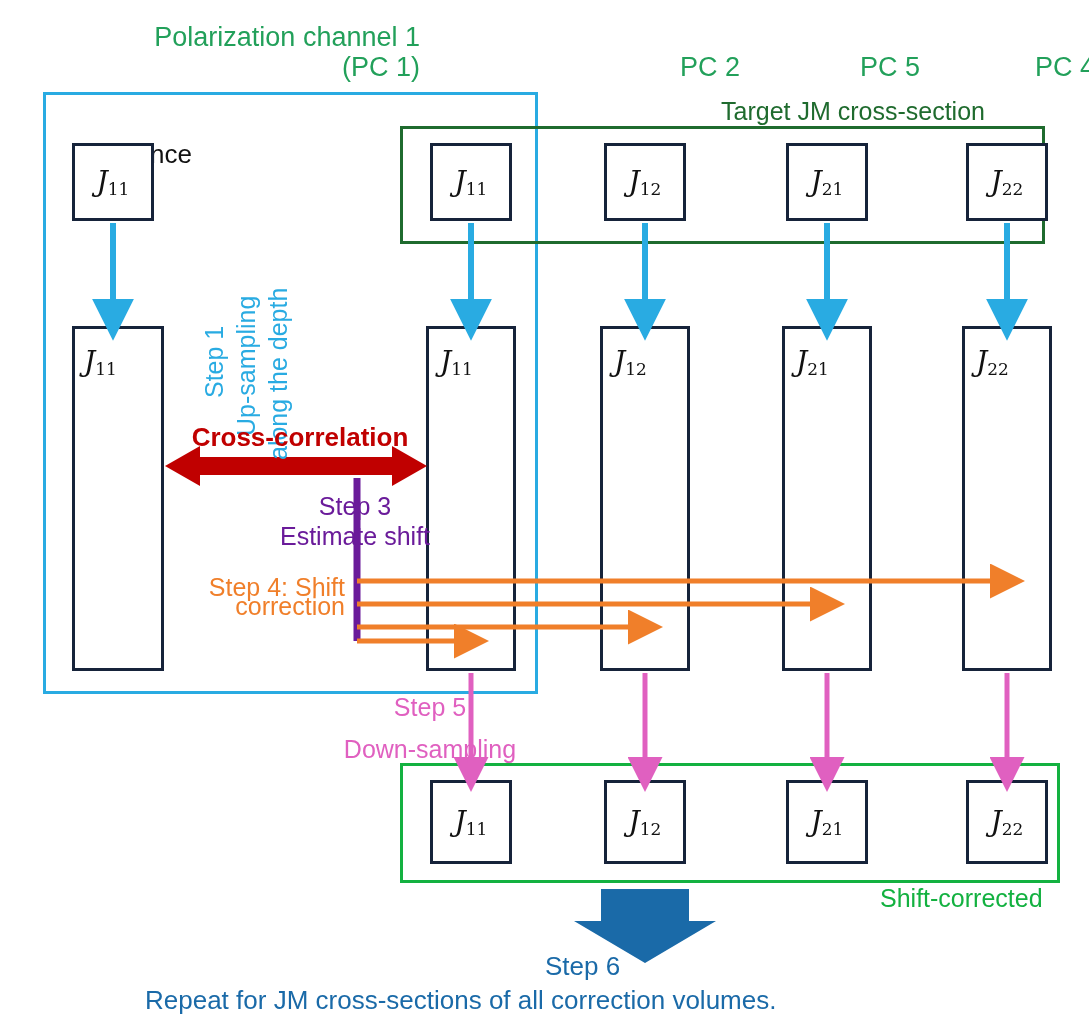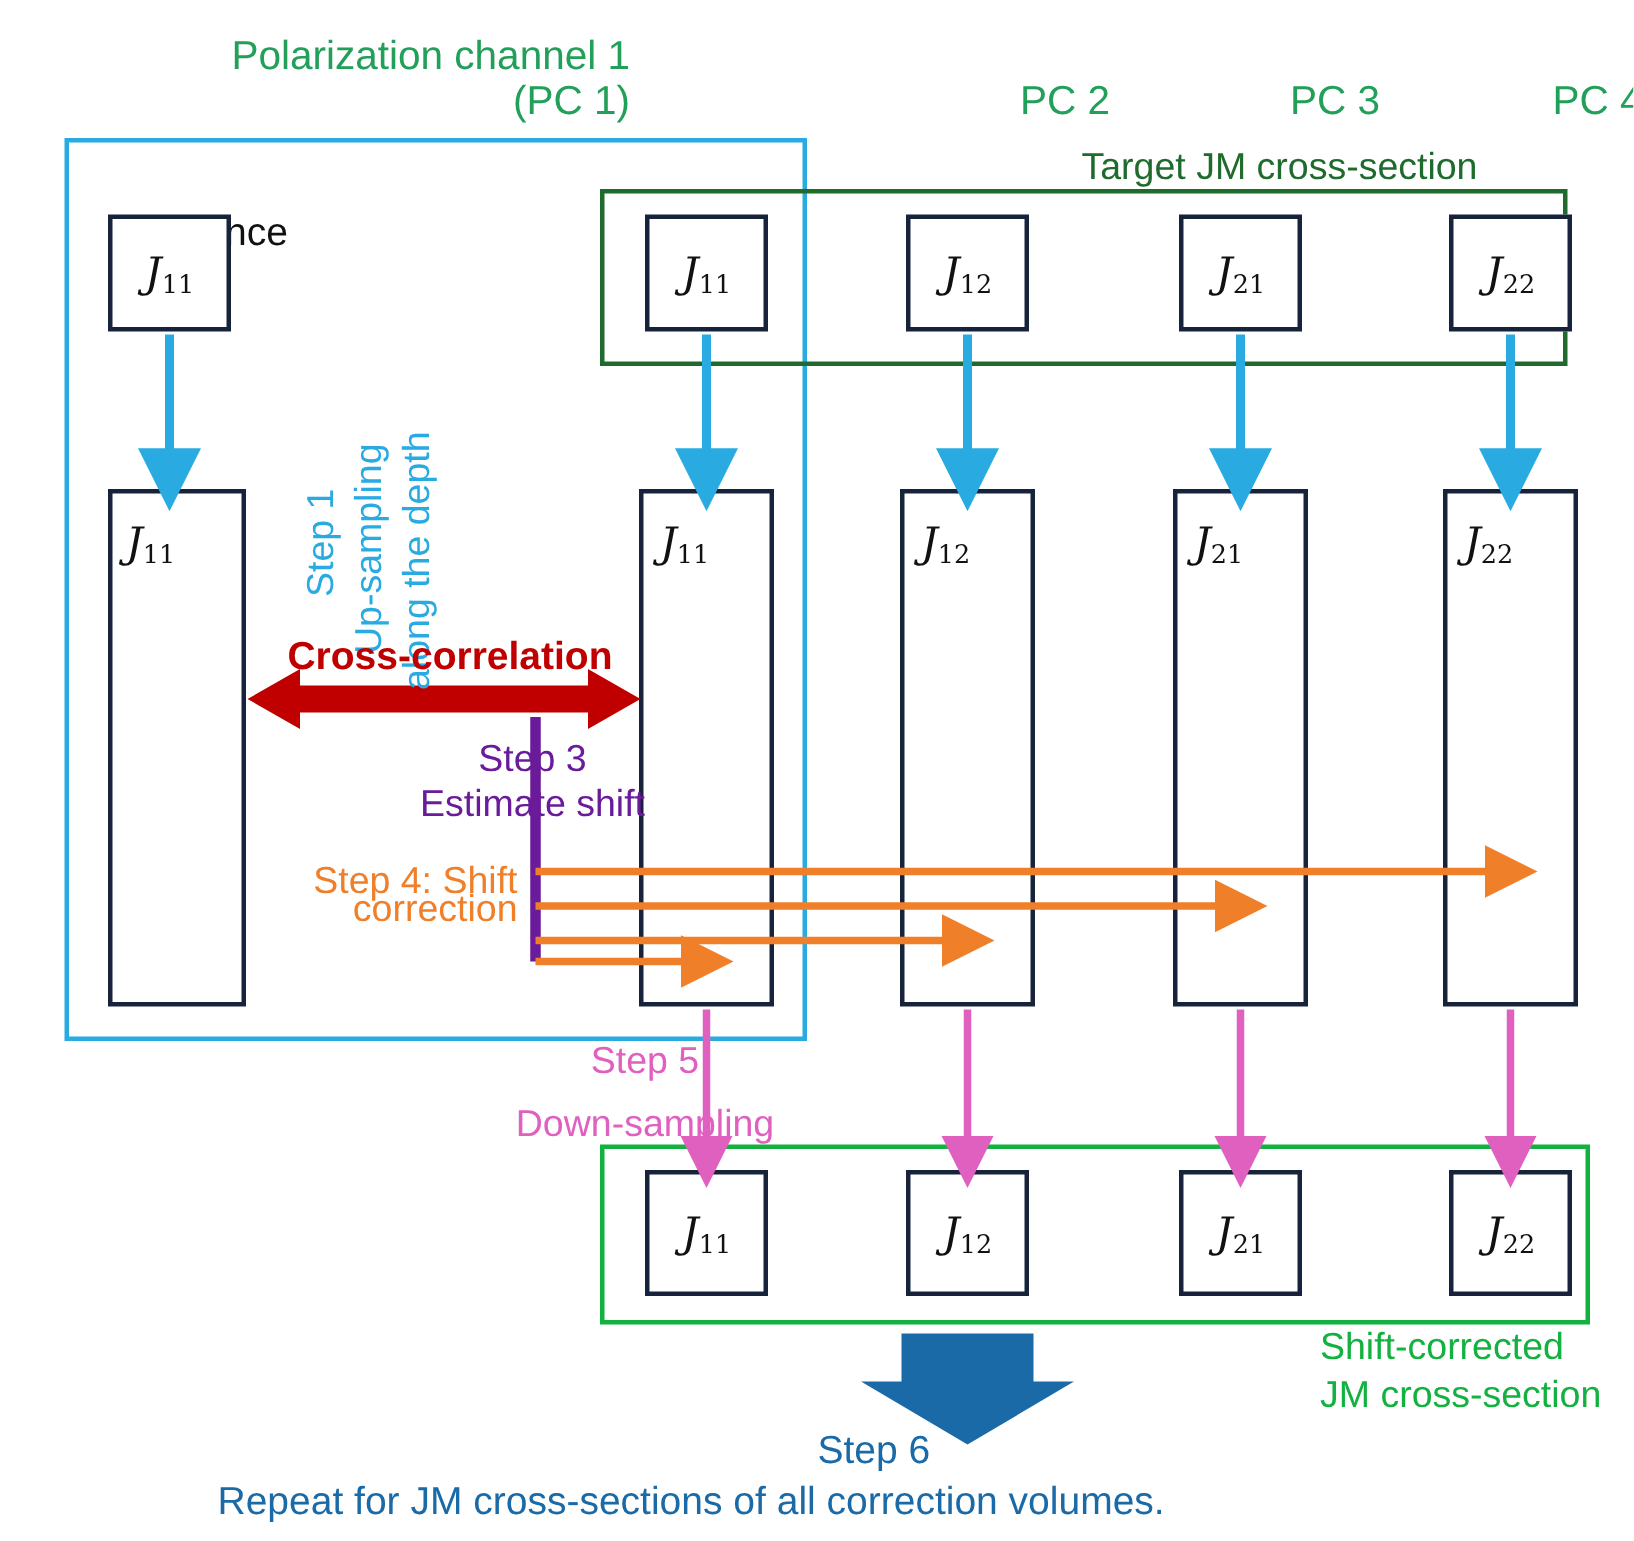--- a/index.html
+++ b/index.html
@@ -28,31 +28,30 @@
   .rot{transform-origin:left top;}
 </style>
 </head>
 <body>
 
 <div id="stage">
 
   <div class="abs lbl green-lbl" style="left:120px;top:22px;width:300px;">Polarization channel 1</div>
   <div class="abs lbl green-lbl" style="left:120px;top:52px;width:300px;">(PC 1)</div>
   <div class="abs lbl green-lbl" style="left:560px;top:52px;width:180px;">PC 2</div>
-  <div class="abs lbl green-lbl" style="left:740px;top:52px;width:180px;">PC 3</div>
+  <div class="abs lbl green-lbl" style="left:740px;top:52px;width:180px;">PC 5</div>
   <div class="abs lbl green-lbl" style="left:915px;top:52px;width:180px;">PC 4</div>
 
   <div class="frame frame-cyan" style="left:43px;top:92px;width:495px;height:602px;"></div>
   <div class="frame frame-darkgreen" style="left:400px;top:126px;width:645px;height:118px;"></div>
   <div class="frame frame-brightgreen" style="left:400px;top:763px;width:660px;height:120px;"></div>
 
   <div class="abs lbl black-lbl" style="left:72px;top:100px;margin-top:40px;">Reference</div>
   <div class="abs lbl darkgreen-lbl" style="left:681px;top:97px;margin-left:40px;">Target JM cross-section</div>
   <div class="abs lbl brightgreen-lbl" style="left:880px;top:884px;">Shift-corrected</div>
-  <div class="abs lbl brightgreen-lbl" style="left:880px;top:916px;">JM cross-section</div>
 
   <div class="box abs" style="left:72px;top:143px;width:82px;height:78px;">
     <span class="jm"><span>J</span><sub>11</sub></span>
   </div>
   <div class="box abs" style="left:430px;top:143px;width:82px;height:78px;">
     <span class="jm"><span>J</span><sub>11</sub></span>
   </div>
   <div class="box abs" style="left:604px;top:143px;width:82px;height:78px;">
     <span class="jm"><span>J</span><sub>12</sub></span>
   </div>

